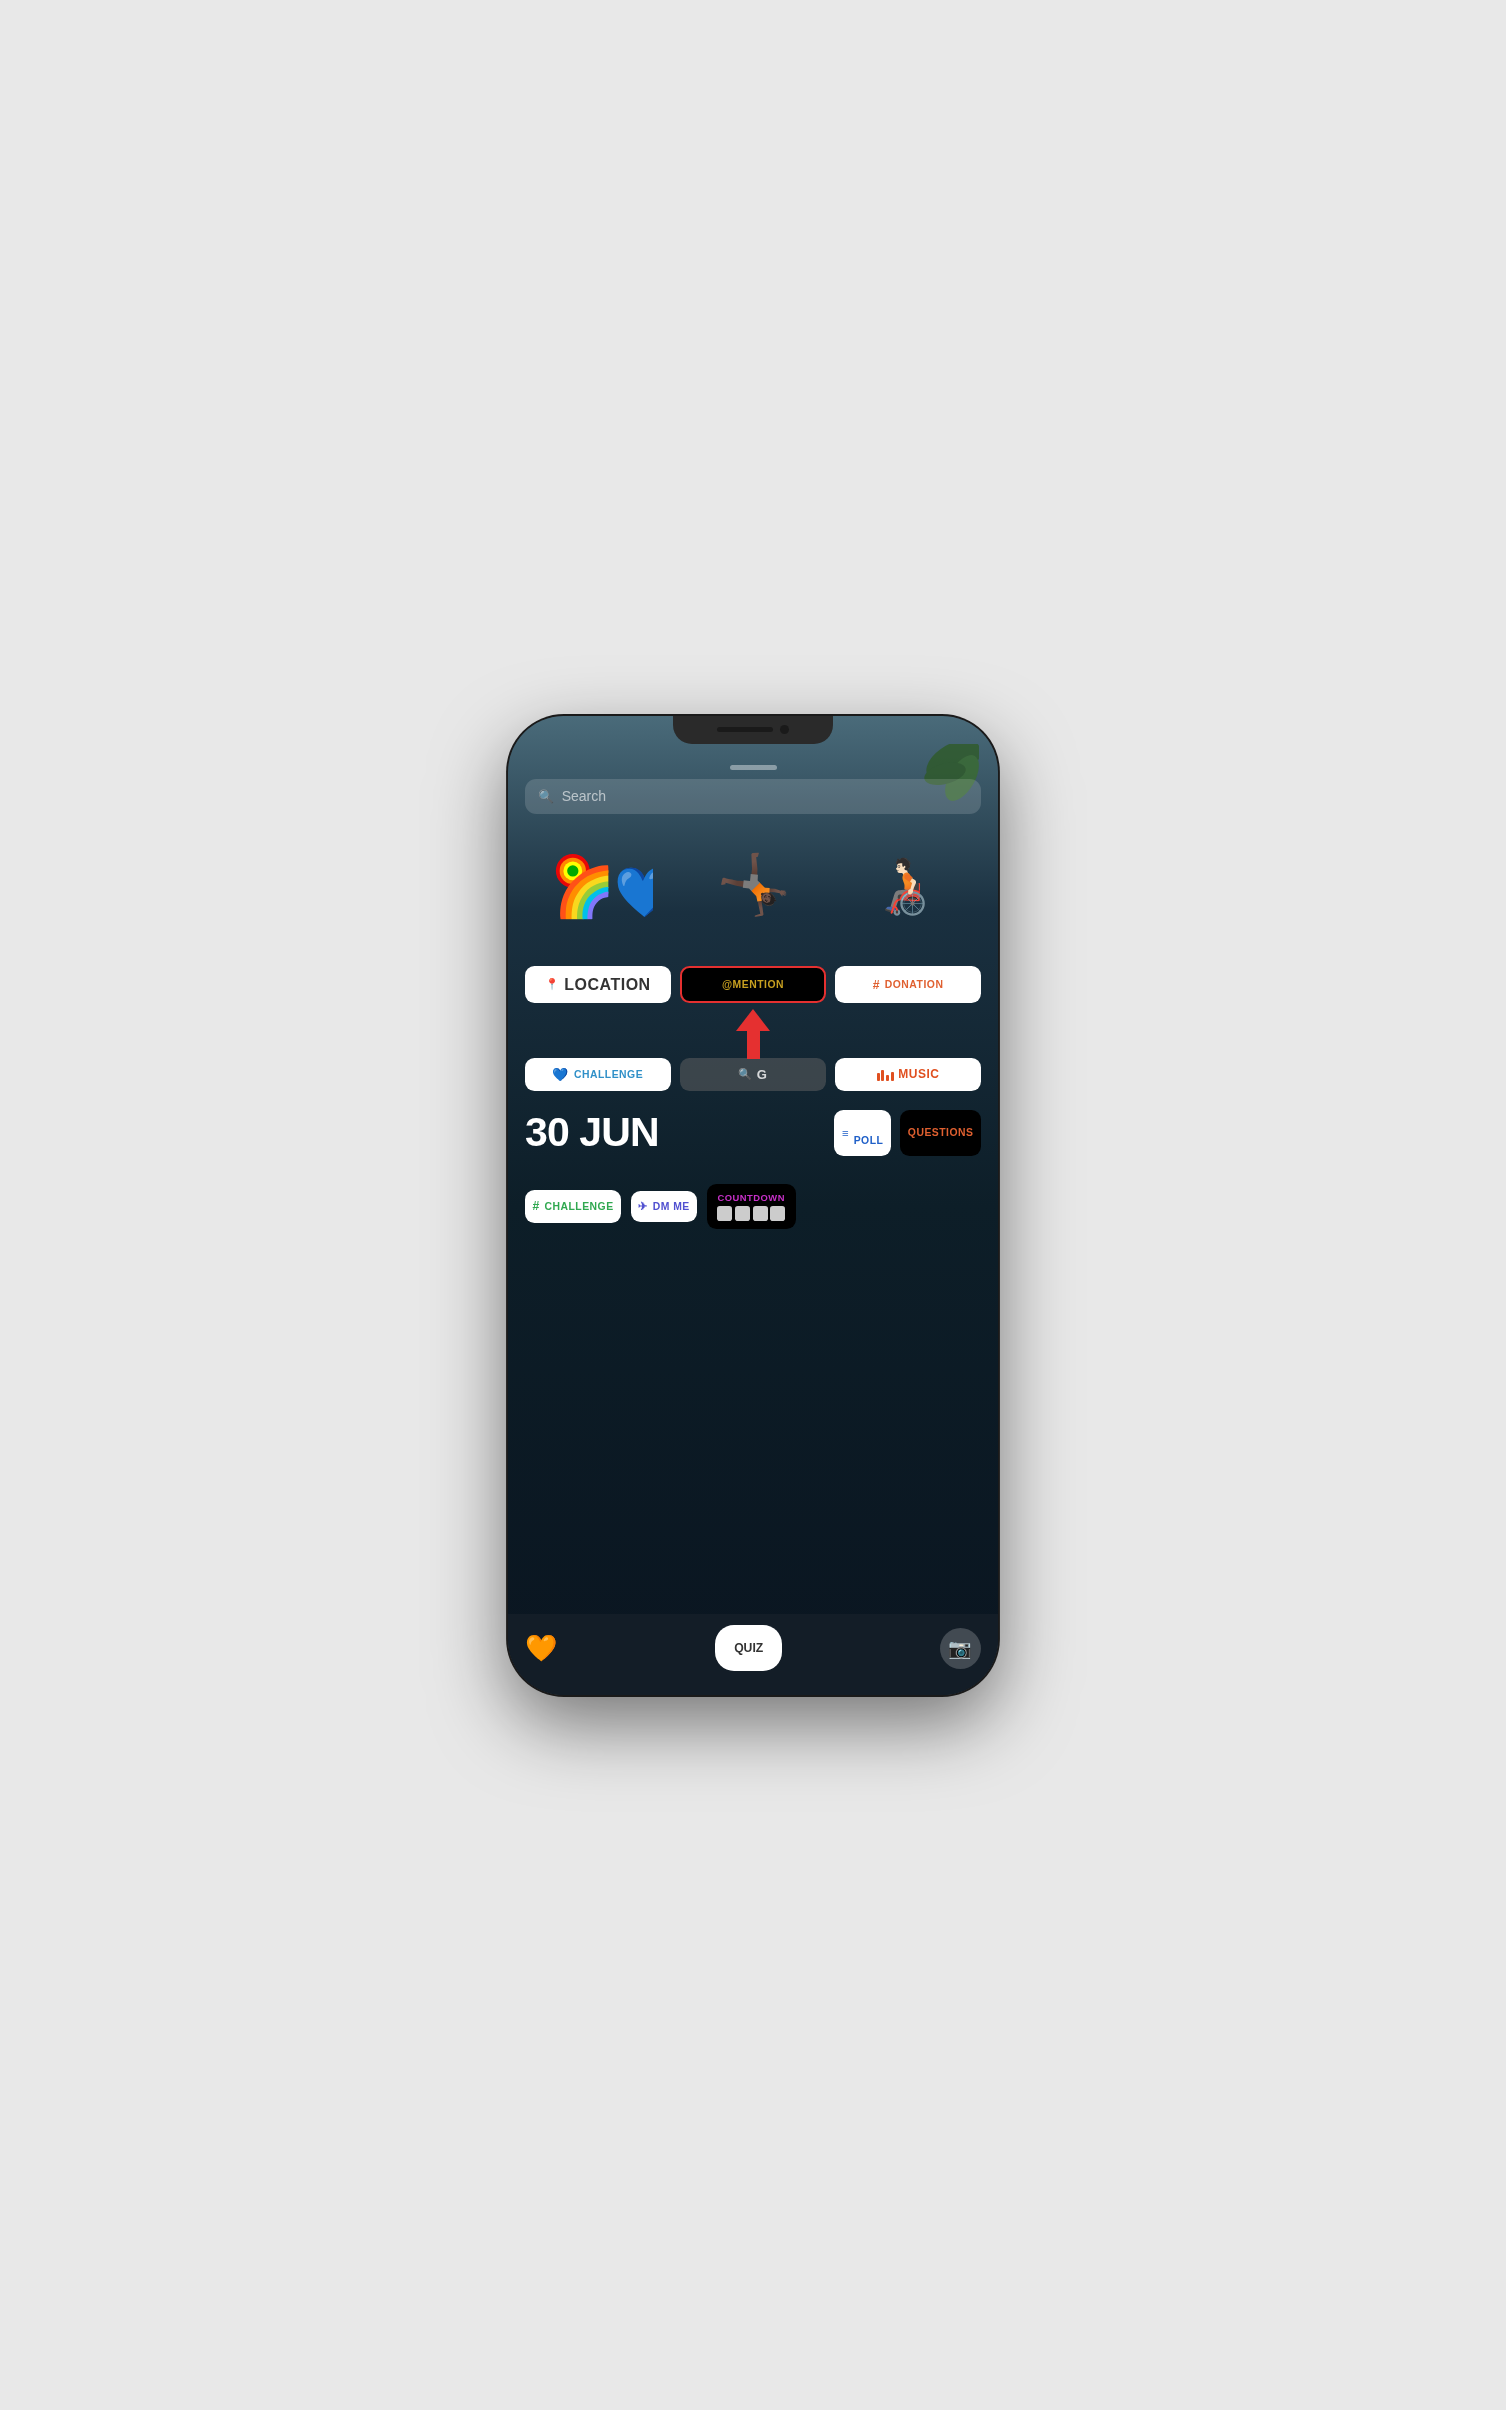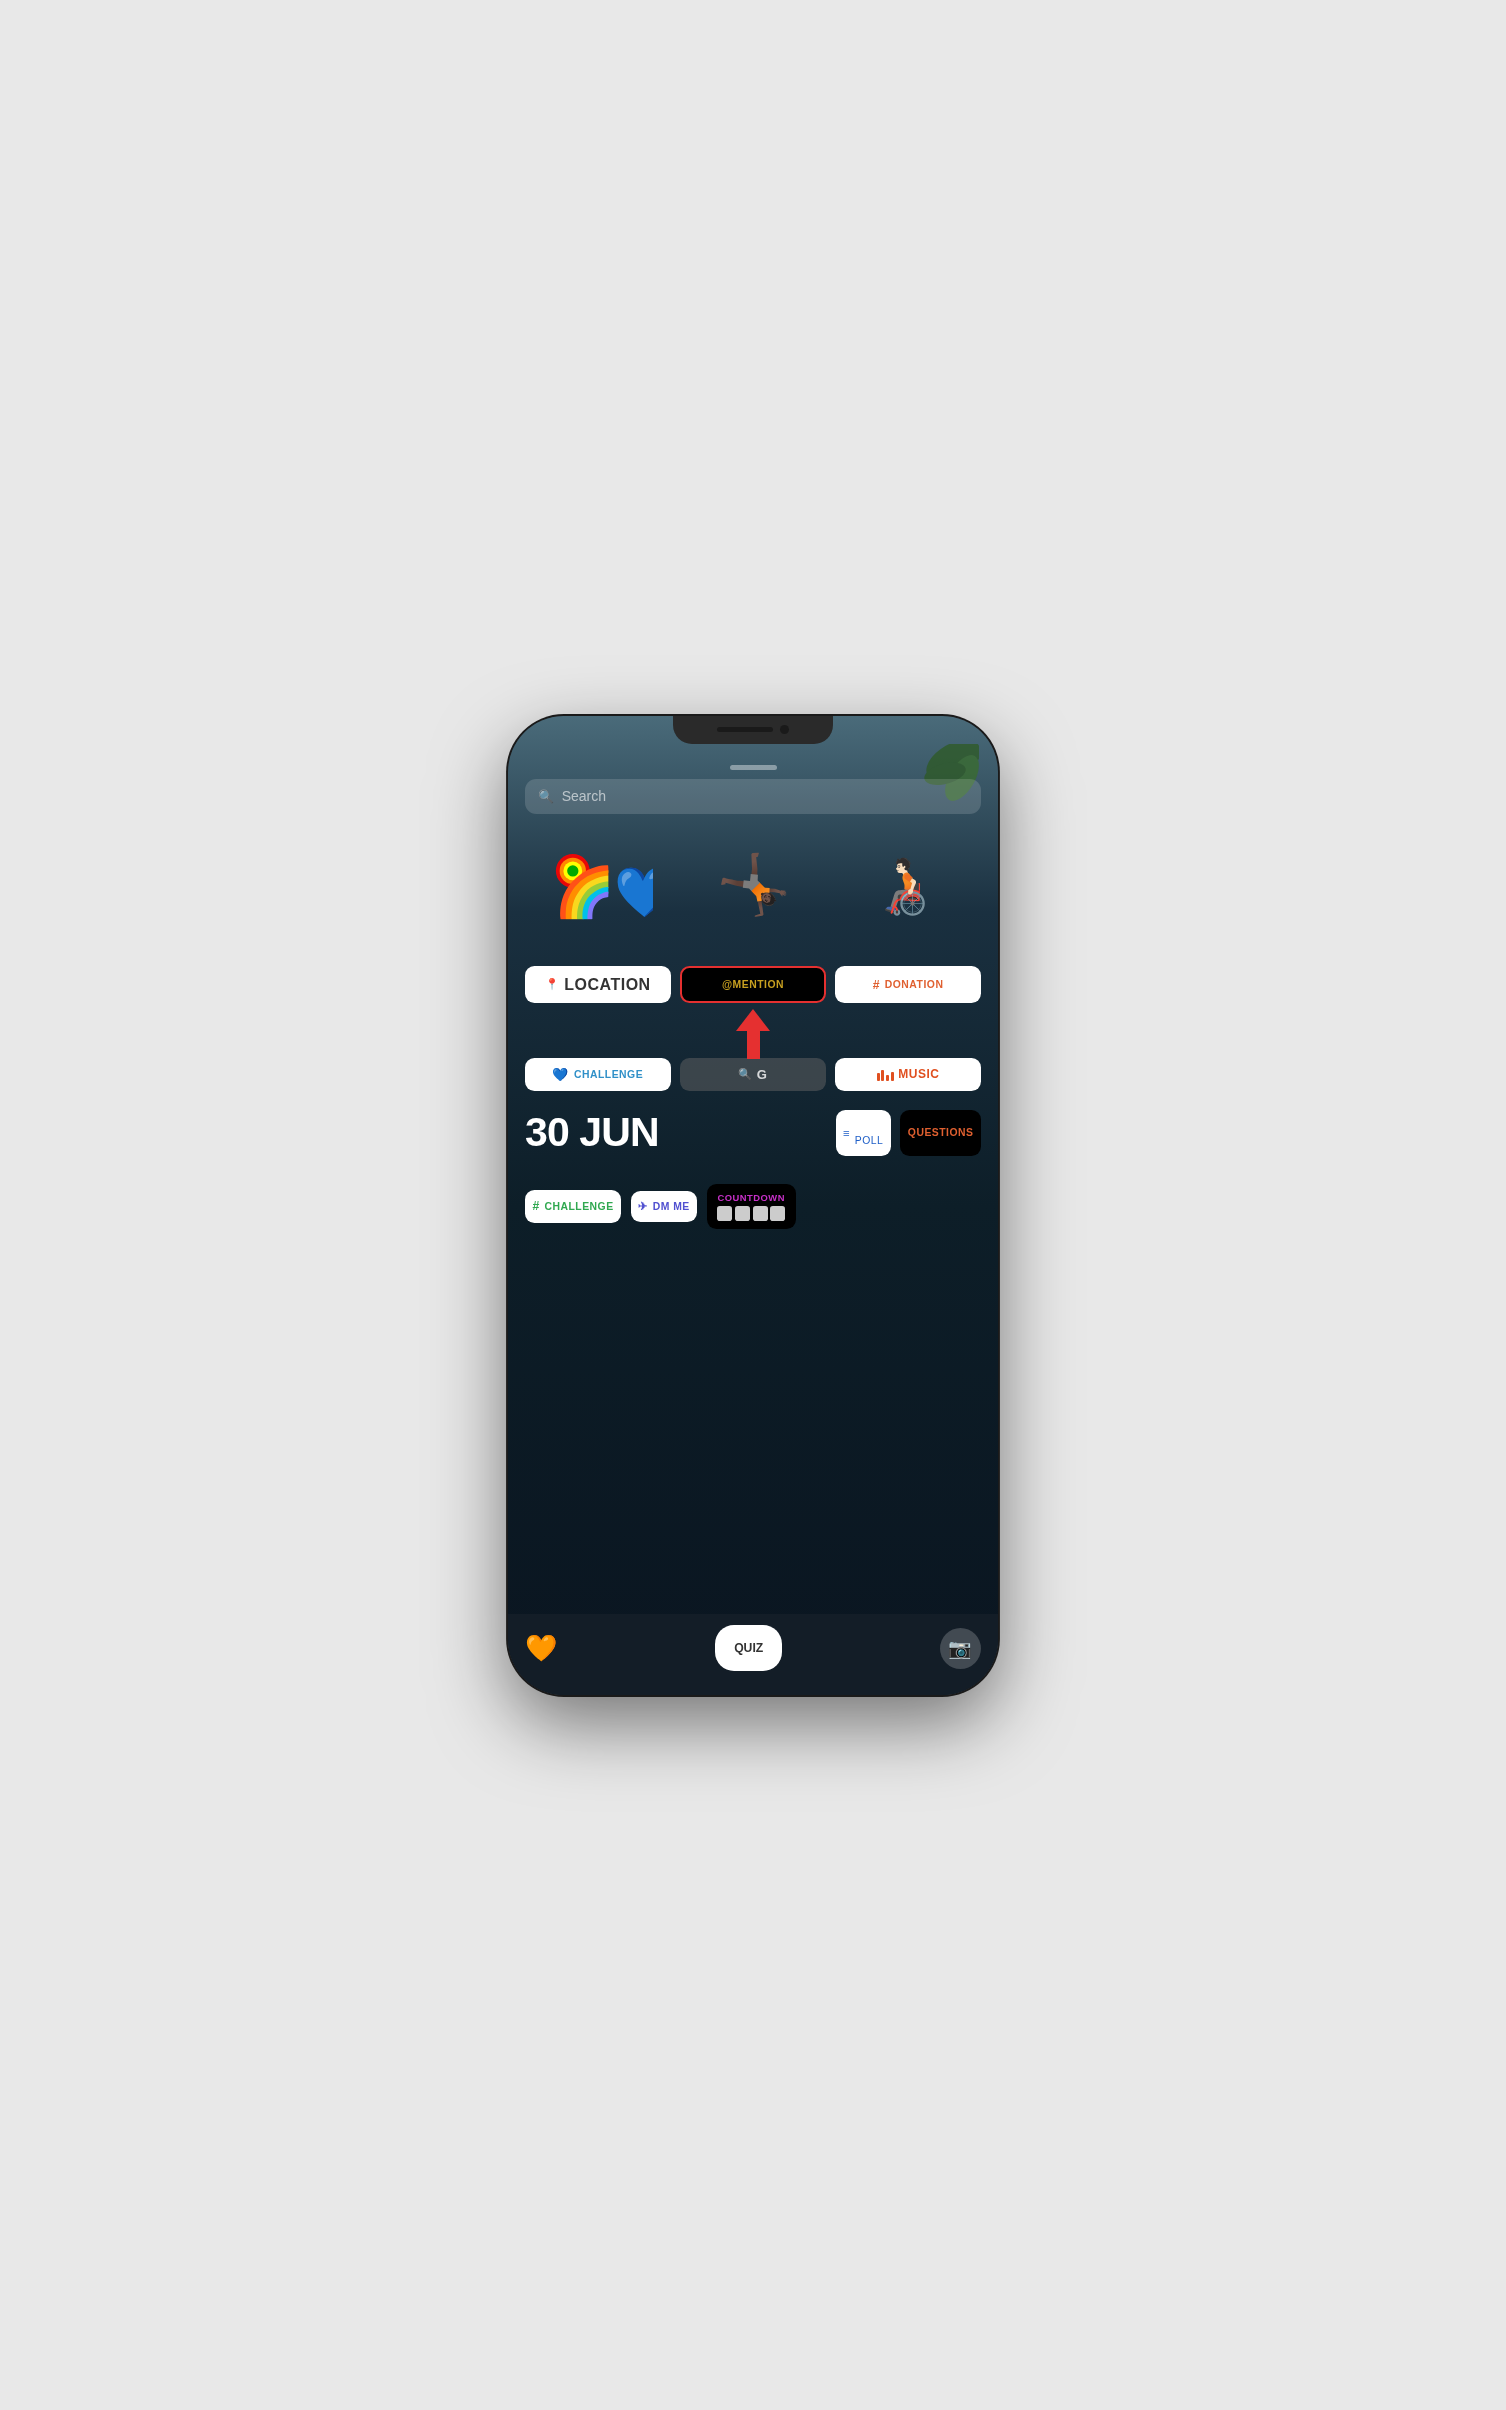--- a/index.html
+++ b/index.html
@@ -424,21 +424,21 @@
       <div class="date-poll-row">
         <span class="date-display">30 JUN</span>
 
         <div style="display:flex;flex-direction:column;gap:9.4px;flex:1;">
           
         </div>
 
         <div style="display:flex;gap:9.4px;margin-left:auto;">
           <button class="sticker-btn btn-poll" style="background:white;border:none;color:#2060c8;">
             <span style="color:#2060c8;font-size:11.3px;">≡</span>
-            <span style="color:#2060c8;font-size:10.4px;font-weight:400;margin-top:16px;">POLL</span>
+            <span style="color:#2060c8;font-size:10.4px;font-weight:700;margin-top:16px;">POLL</span>
           </button>
           <button class="sticker-btn btn-questions" style="background:#000000;border:none;color:#e06030;">
             <span style="color:#e06030;font-size:10.4px;font-weight:800;">QUESTIONS</span>
           </button>
         </div>
       </div>
 
       <div class="bottom-row" style="margin-top:11.3px;">
 
         <button class="sticker-btn btn-challenge" style="background:white;border:none;color:#30a850;">

